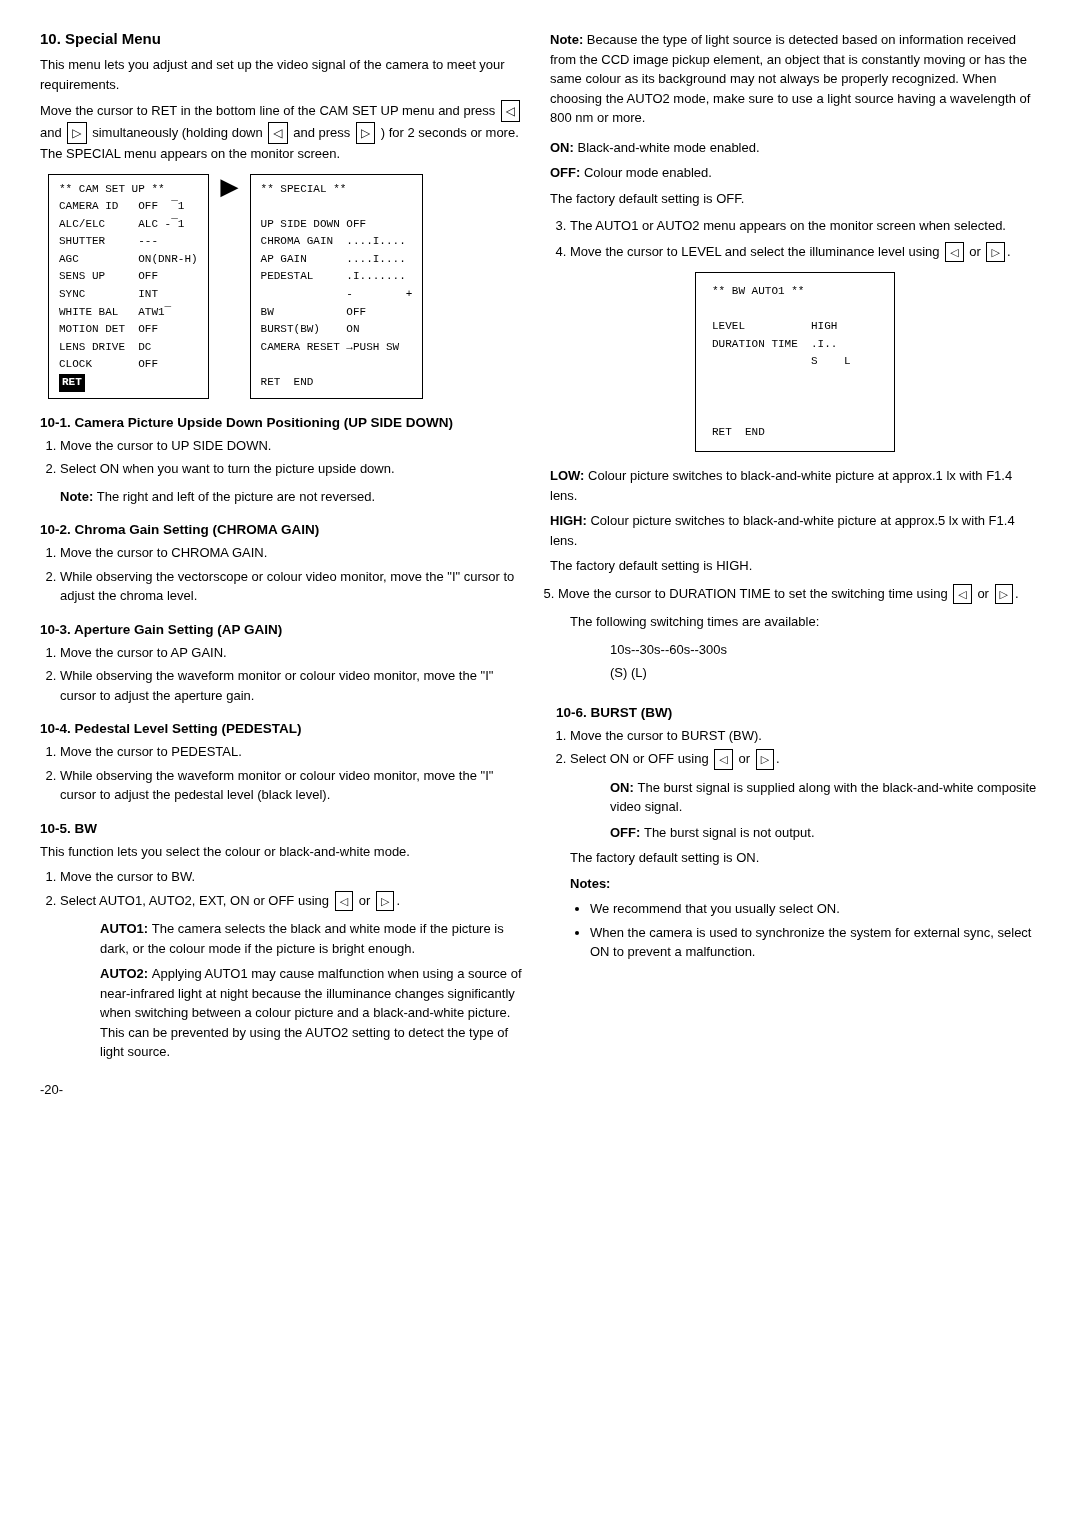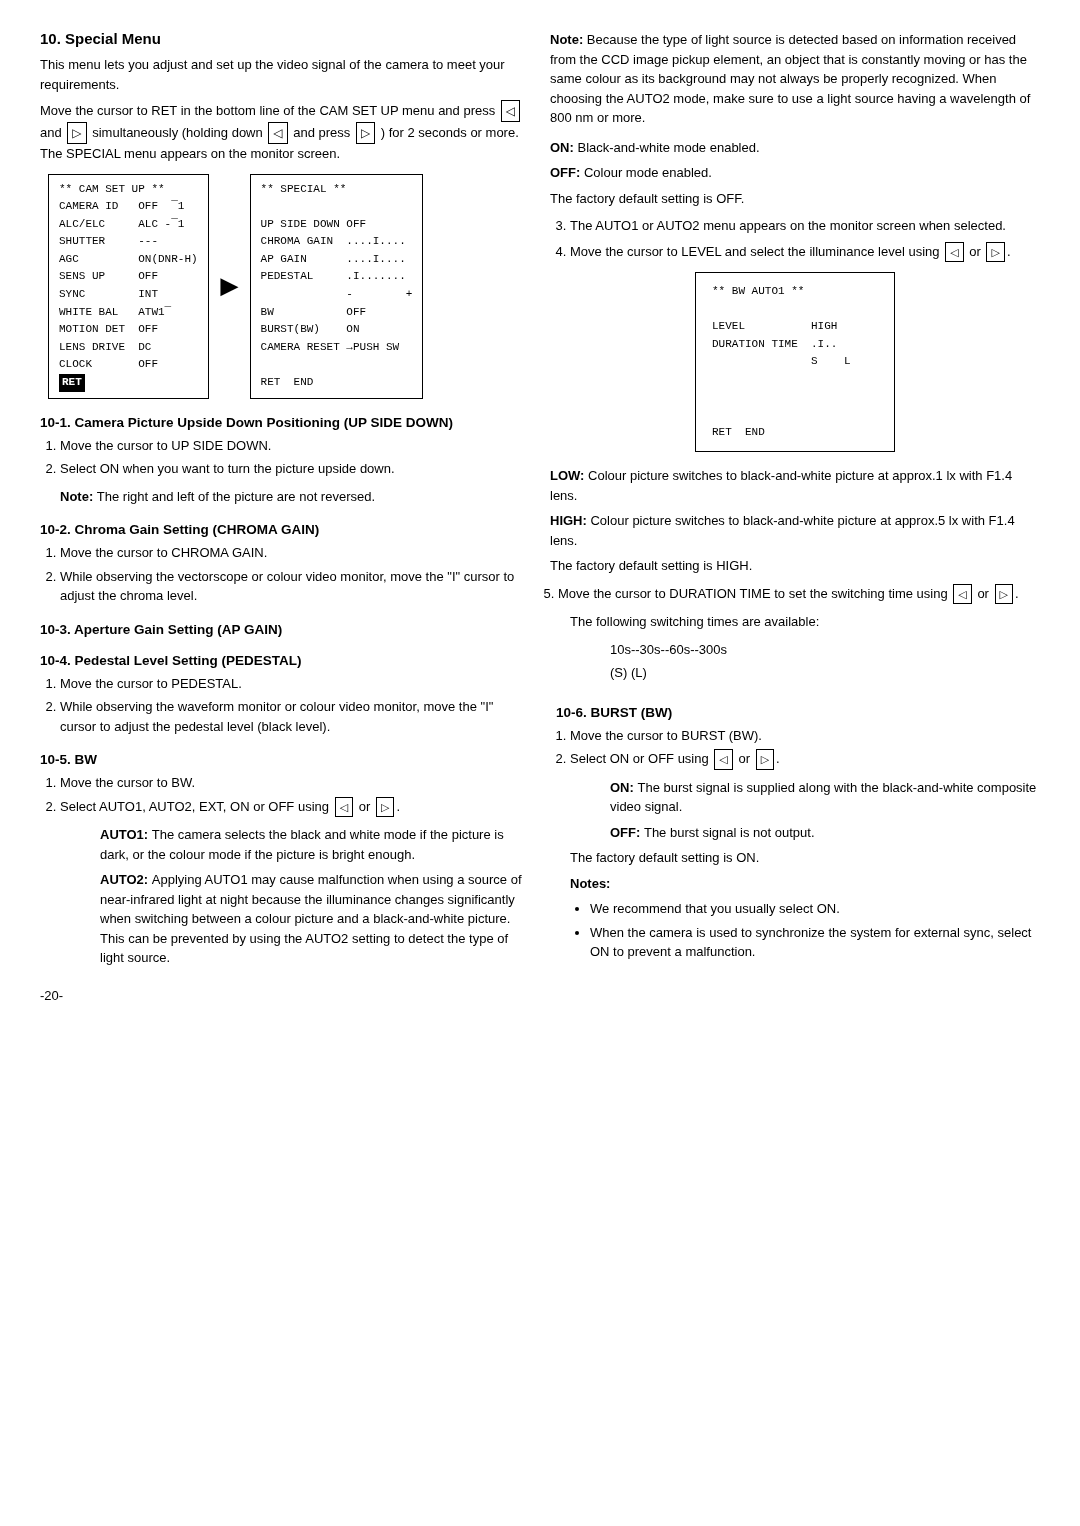--- a/index.html
+++ b/index.html
@@ -68,21 +68,21 @@
       font-size: 11px;
       border: 1px solid #000;
       padding: 6px 10px;
       display: inline-block;
       line-height: 1.6;
       background: #fff;
       min-width: 130px;
     }
     .menu-area {
       display: flex;
-      align-items: center;
+      align-items: flex-start;
       gap: 12px;
       margin: 10px 0 14px 0;
       padding-left: 8px;
     }
     .arrow-right {
       font-size: 22px;
       font-weight: bold;
     }
     .page-num {
       text-align: left;
@@ -163,28 +163,33 @@
       <p><span class="bold">Note:&nbsp;</span><span>The right and left of the picture are not reversed.</span></p>
     </div>
 
     <h3>10-2. Chroma Gain Setting (CHROMA GAIN)</h3>
     <ol>
       <li>Move the cursor to CHROMA GAIN.</li>
       <li>While observing the vectorscope or colour video monitor, move the "I" cursor to adjust the chroma level.</li>
     </ol>
 
     <h3>10-3. Aperture Gain Setting (AP GAIN)</h3>
+    <ol>
+      <li>Move the cursor to AP GAIN.</li>
+      <li>While observing the waveform monitor or colour video monitor, move the "I" cursor to adjust the aperture gain.</li>
+    </ol>
 
     <h3>10-4. Pedestal Level Setting (PEDESTAL)</h3>
     <ol>
       <li>Move the cursor to PEDESTAL.</li>
       <li>While observing the waveform monitor or colour video monitor, move the "I" cursor to adjust the pedestal level (black level).</li>
     </ol>
 
     <h3>10-5. BW</h3>
+    <p>This function lets you select the colour or black-and-white mode.</p>
     <ol>
       <li>Move the cursor to BW.</li>
       <li>
         <span>Select AUTO1, AUTO2, EXT, ON or OFF using</span>
         <span style="display:inline-block;border:1px solid #000;padding:1px 4px;font-size:11px;margin:0 2px;">◁</span>
         <span>or</span>
         <span style="display:inline-block;border:1px solid #000;padding:1px 4px;font-size:11px;margin:0 2px;">▷</span>.
       </li>
     </ol>
     <div class="sub-indent2">

